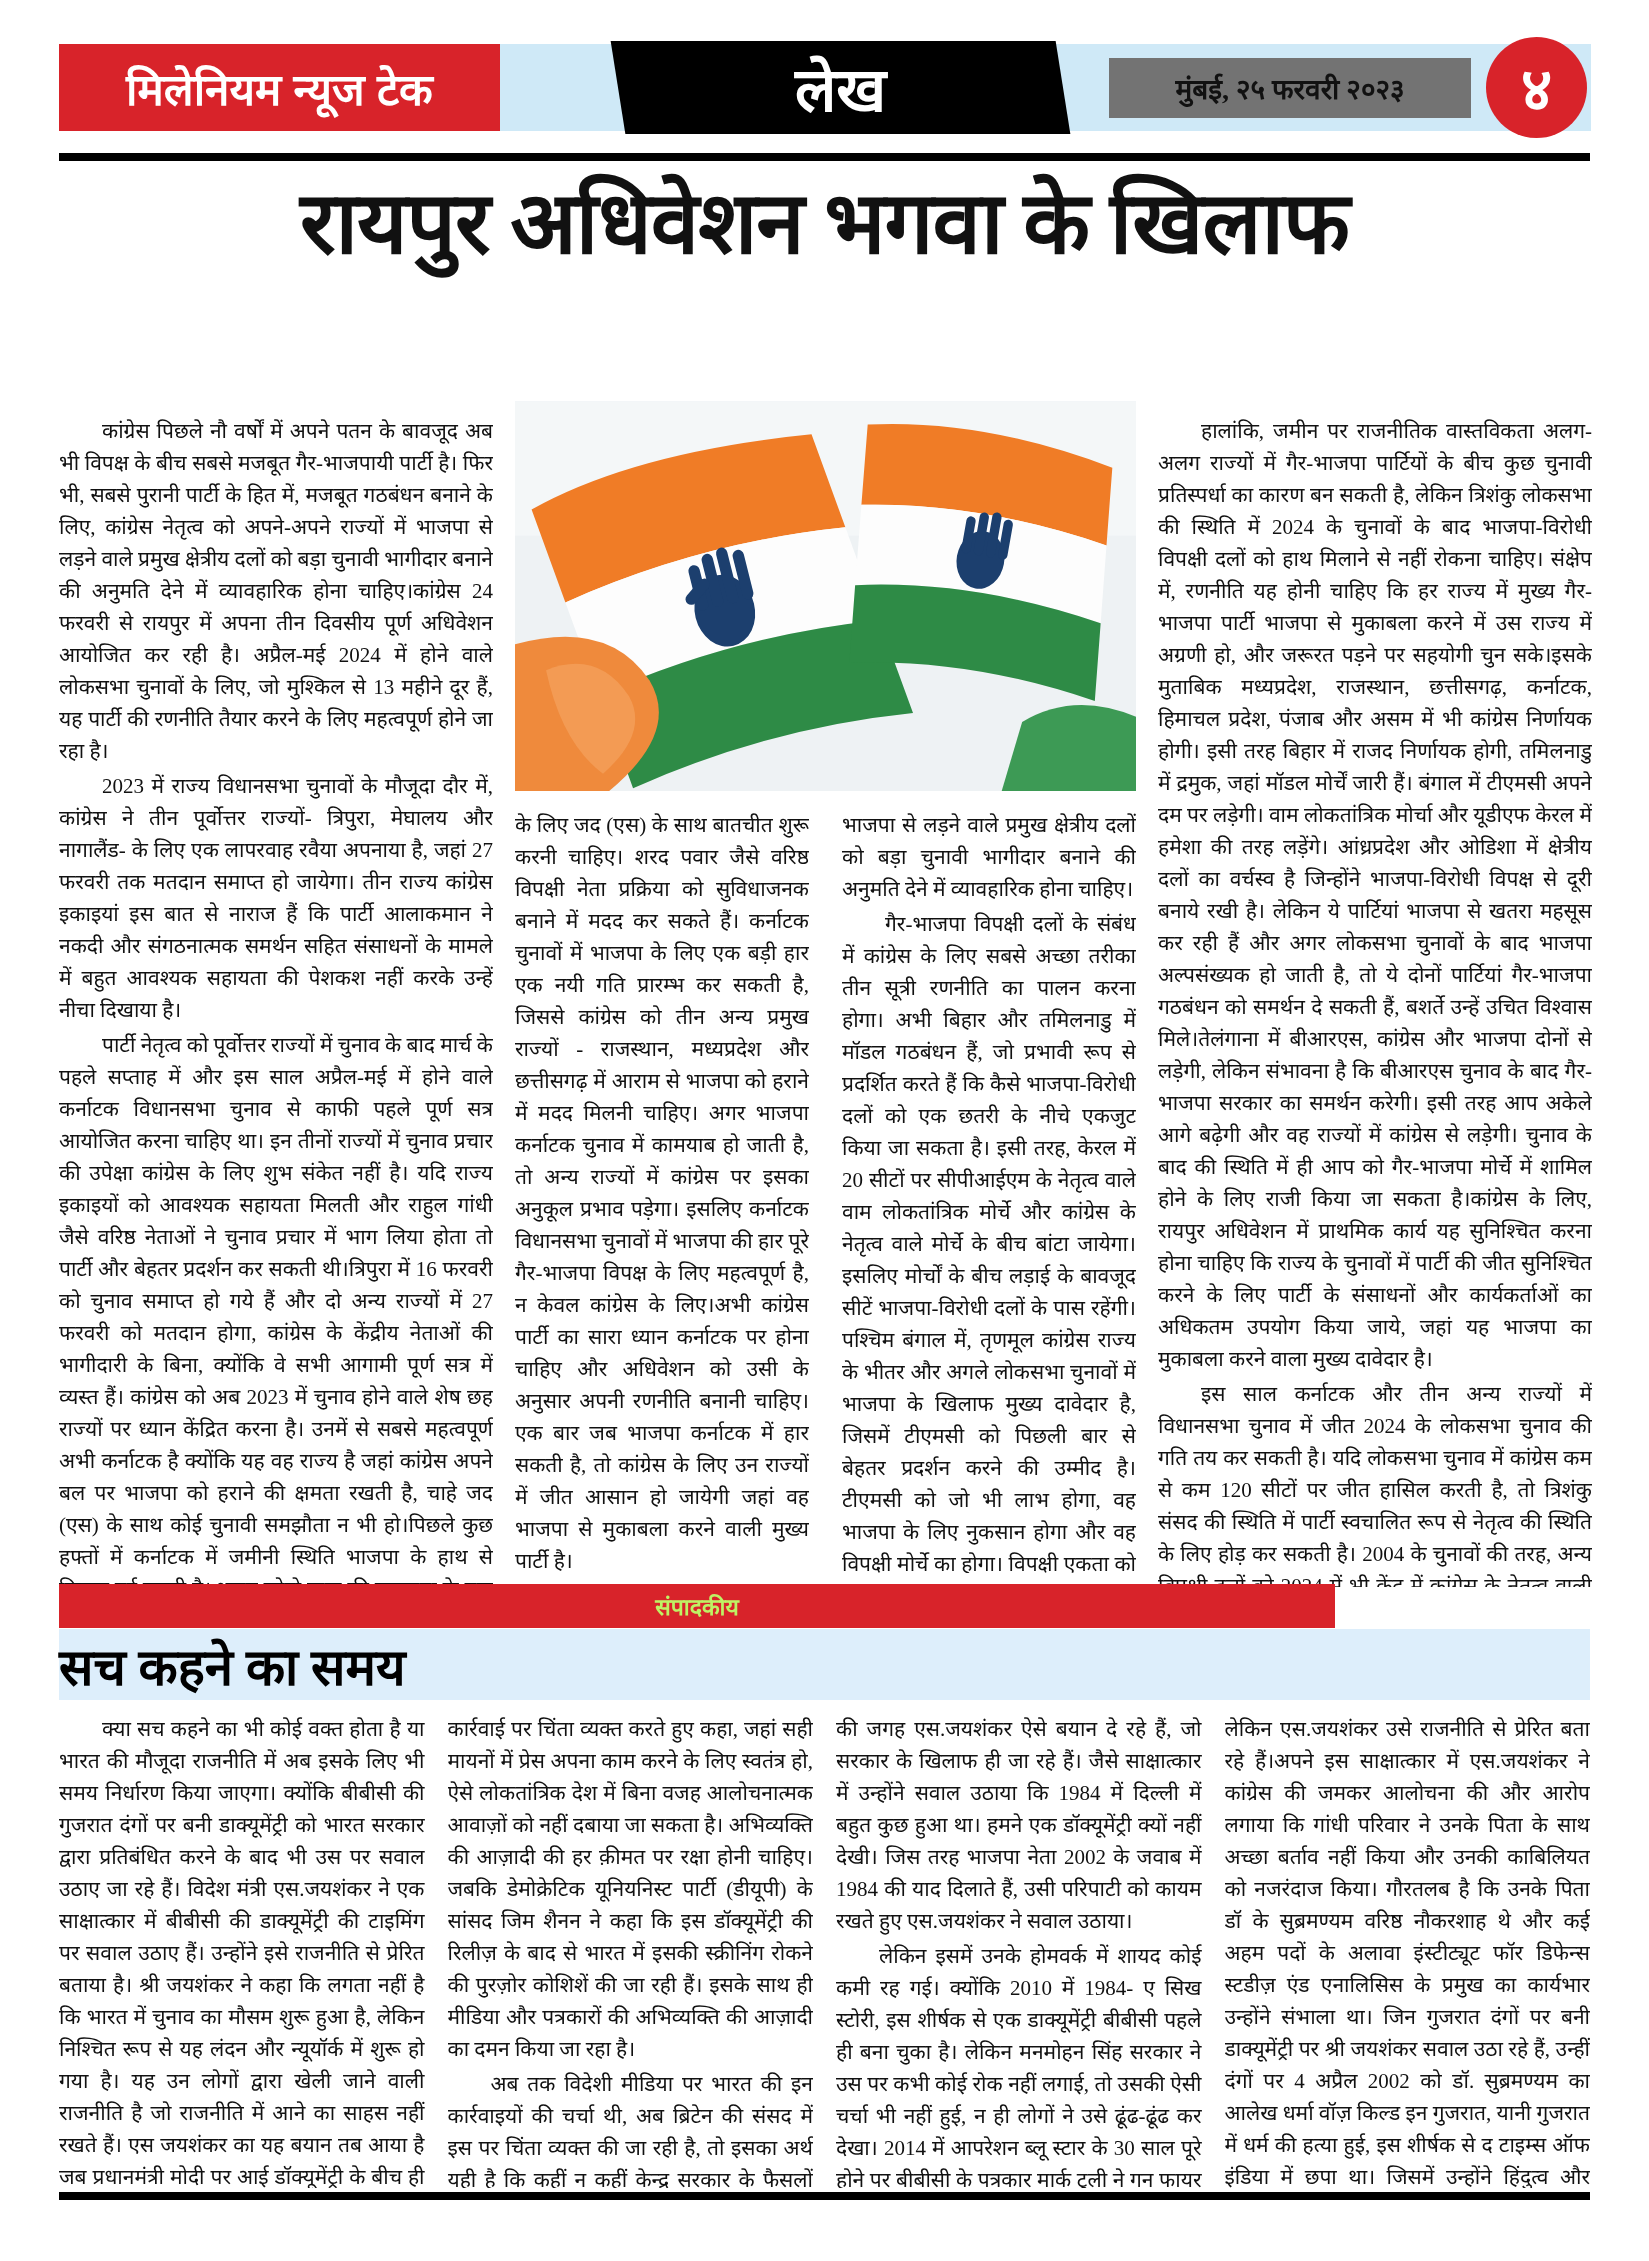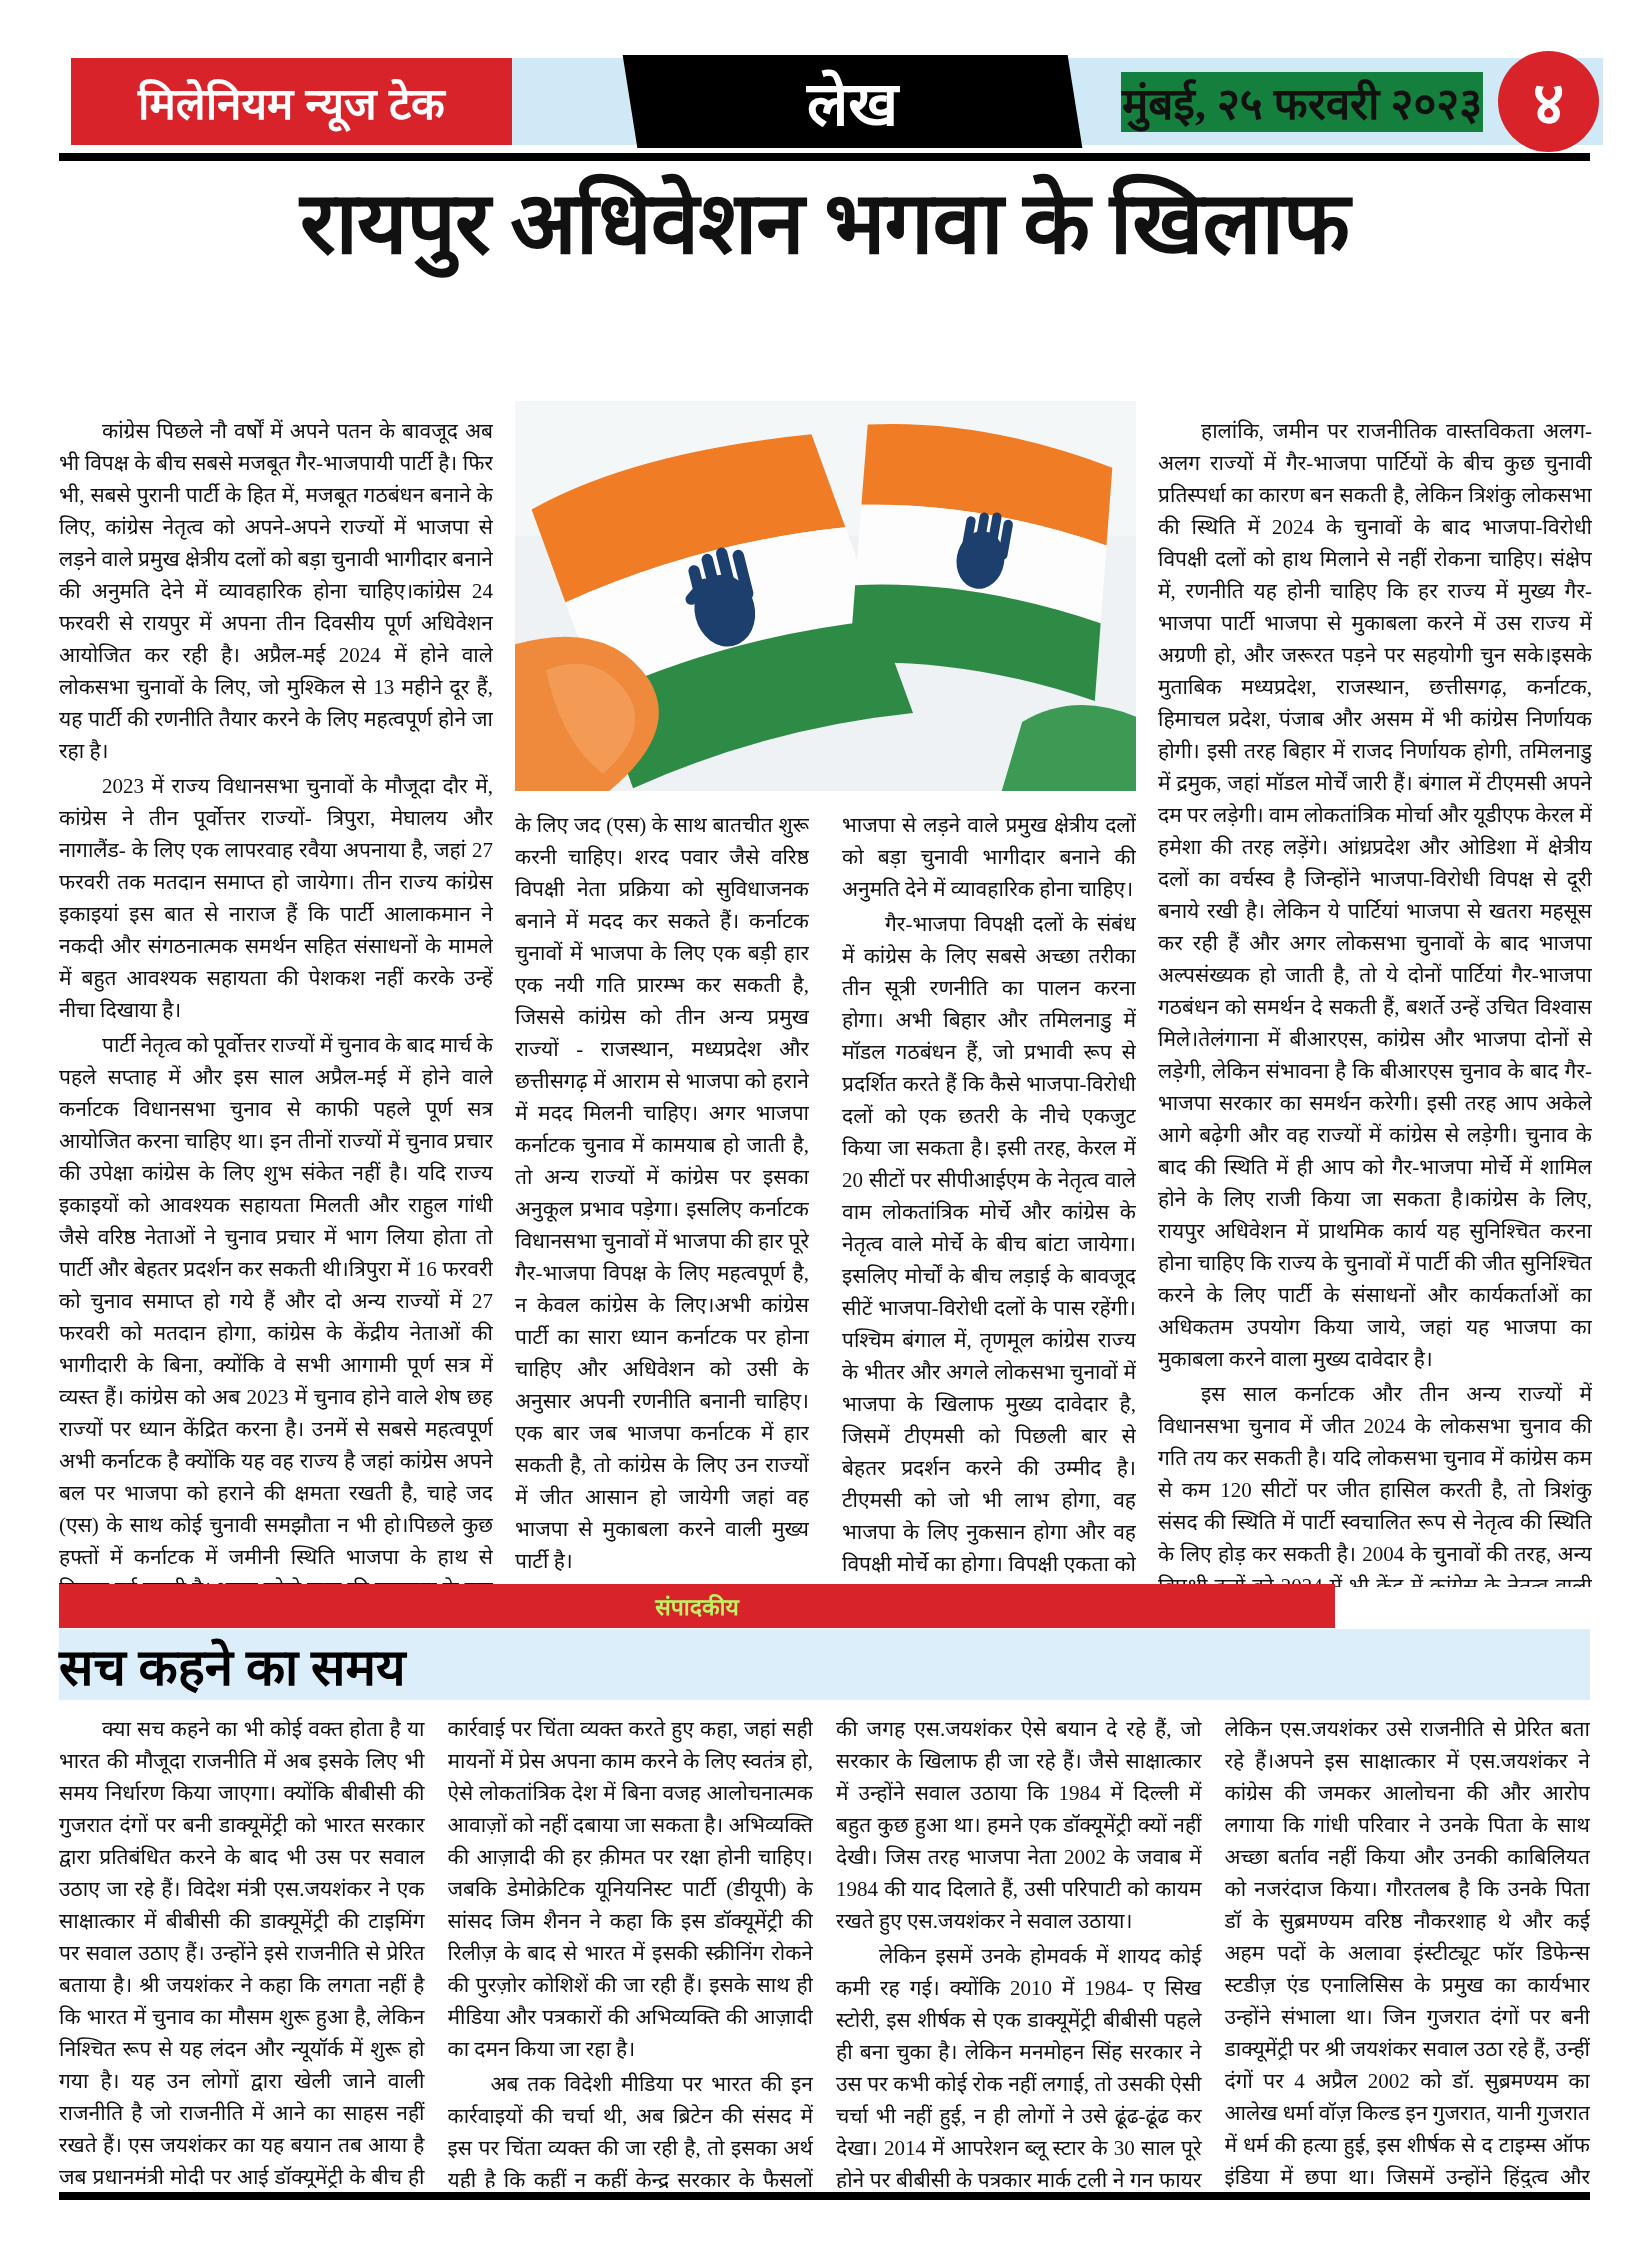--- a/index.html
+++ b/index.html
@@ -5,41 +5,41 @@
   html,body{margin:0;padding:0;background:#ffffff;}
   .page{
     position:relative;
     width:1650px;height:2261px;
     background:#ffffff;
     font-family:"Liberation Serif","DejaVu Serif",serif;
     color:#111;
     overflow:hidden;
   }
   
-  .header{position:absolute;left:59px;top:58px;width:1531px;height:87px;margin-left:12px;}
+  .header{position:absolute;left:59px;top:44px;width:1531px;height:87px;}
   .band-blue{position:absolute;left:440px;top:0;width:1092px;height:87px;background:#cfe9f7;}
   .masthead{
     position:absolute;left:0;top:0;width:441px;height:87px;background:#d8232a;
     display:flex;align-items:center;justify-content:center;
     color:#fff;font-weight:700;font-size:44px;white-space:nowrap;
     font-family:"Liberation Sans","DejaVu Sans",sans-serif;
   }
   .section-flag{
     position:absolute;left:559px;top:-3.1px;width:445px;height:93px;background:#000;
     display:flex;align-items:center;justify-content:center;
     transform:skewX(9deg);
   }
   .section-flag span{
     transform:skewX(-9deg);color:#fff;font-weight:700;font-size:61px;
     font-family:"Liberation Sans","DejaVu Sans",sans-serif;
   }
   .dateline-box{
-    position:absolute;left:1050px;top:13.5px;width:362px;height:60px;background:#15803d;
-    display:flex;align-items:center;justify-content:center;
-    font-weight:700;font-size:44px;white-space:nowrap;
+    position:absolute;left:1050px;top:13.5px;width:362px;height:60px;background:#737373;
+    display:flex;align-items:center;justify-content:center;
+    font-weight:700;font-size:28px;white-space:nowrap;
   }
   .page-badge{
     position:absolute;left:1427px;top:-7.2px;width:101px;height:101px;border-radius:50%;
     background:#d8232a;color:#fff;display:flex;align-items:center;justify-content:center;
     font-size:60px;font-weight:700;
   }
   .top-rule{position:absolute;left:59px;top:153px;width:1531px;height:8.3px;background:#000;}
   
   .headline{
     position:absolute;left:59px;top:171px;width:1531px;height:222px;

